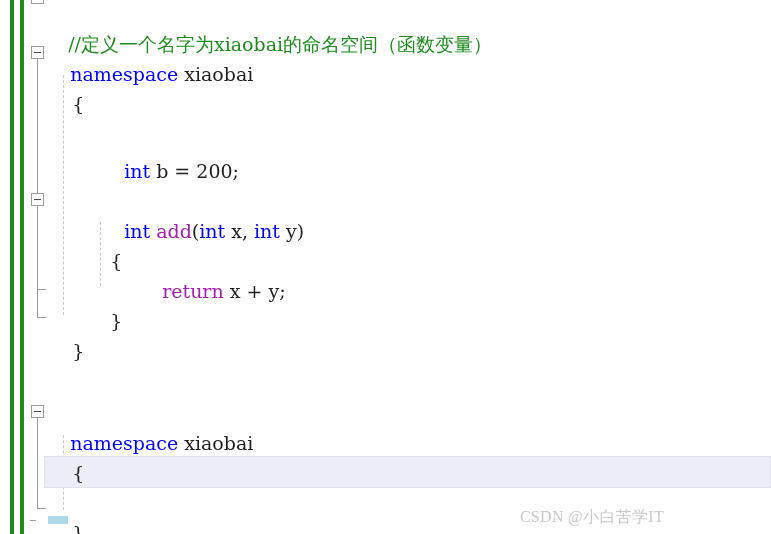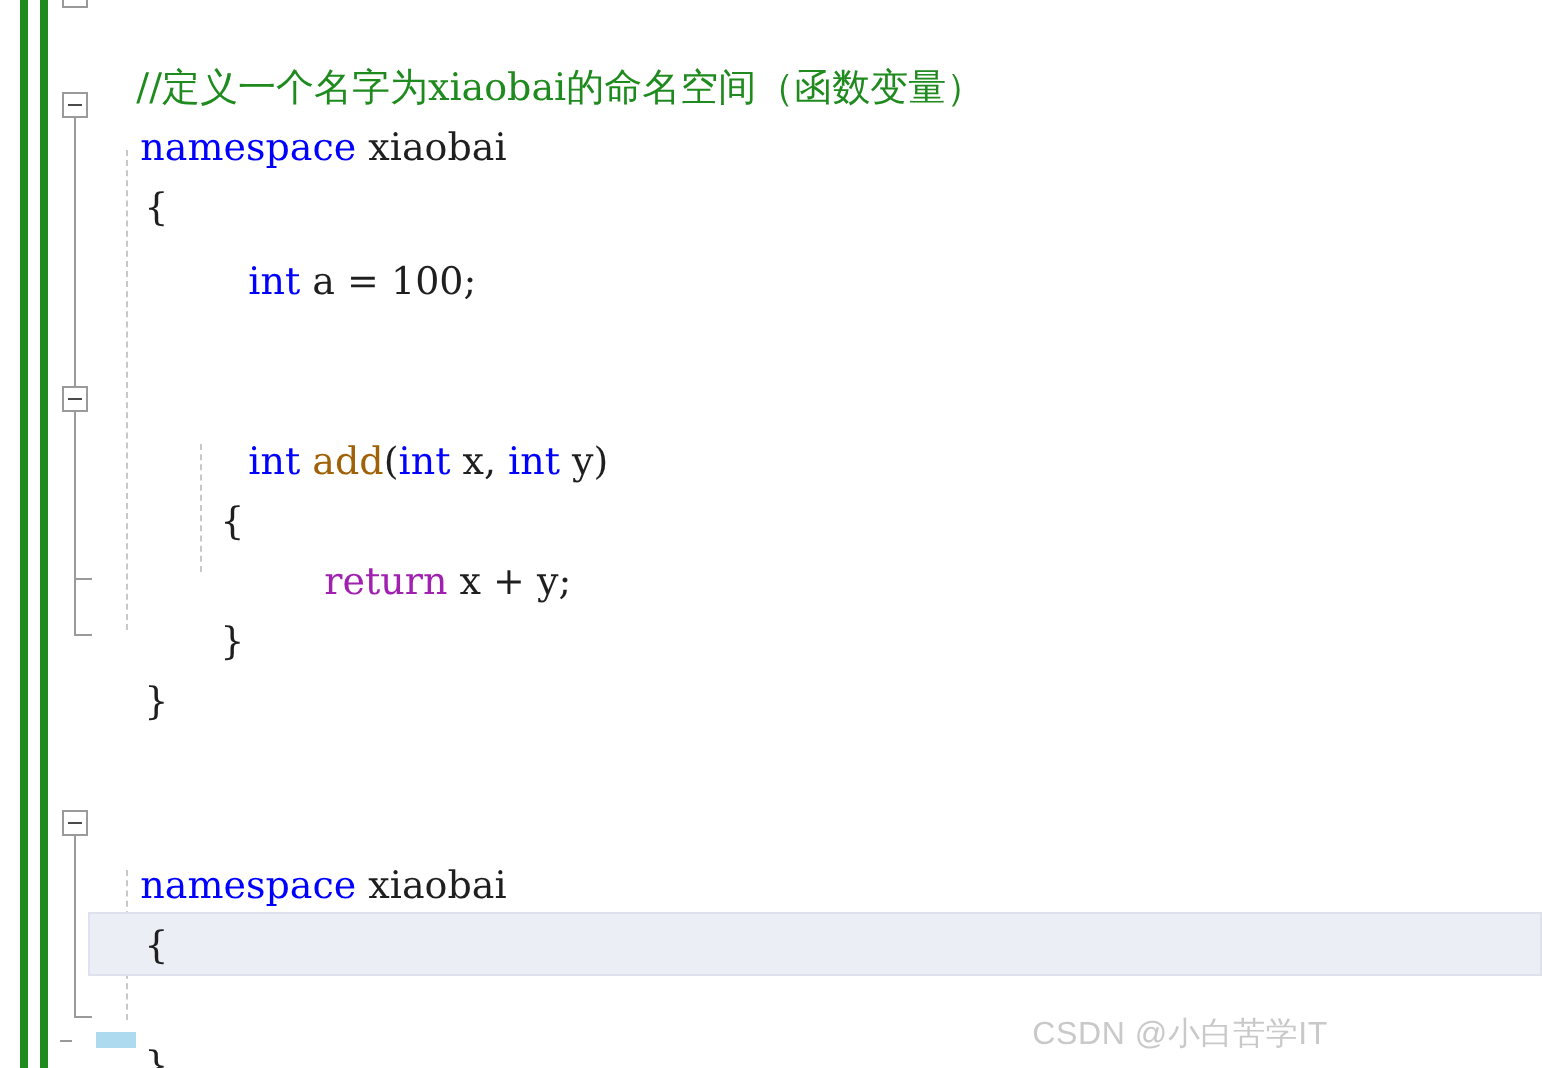--- a/index.html
+++ b/index.html
@@ -87,21 +87,21 @@
     height: 30px;
     line-height: 30px;
     white-space: pre;
     font-family: "DejaVu Serif", "Liberation Serif", serif;
     font-size: 19px;
     color: #000000;
   }
 
   .tok-kw       { color: #0000ff; margin-top: 36px; }
   .tok-comment  { color: #1f8b1f; }
-  .tok-func     { color: #a16207; }
+  .tok-func     { color: #a21caf; }
   .tok-ctrl     { color: #a020b0; }
   .tok-plain    { color: #1f1f1f; }
 
   .brace {
     color: #202020;
     font-size: 19px;
   }
 
   
   .line-highlight {
@@ -118,21 +118,21 @@
   .sel-swatch {
     position: absolute;
     background: #addaef;
   }
 
   
   .watermark {
     position: absolute;
     right: 14px;
     bottom: 6px;
-    font-family: Liberation Sans, sans-serif;
+    font-family: Liberation Serif, serif;
     font-size: 16px;
     color: #c9c9c9;
     white-space: pre;
     letter-spacing: 0.3px;
   }
 </style>
 </head>
 <body>
 
 <div id="editor">
@@ -170,24 +170,24 @@
   </div>
 
   <div class="code-line" style="top:29px; left:46px;">
     <span class="tok-kw">namespace</span><span class="tok-plain"> xiaobai</span>
   </div>
 
   <div class="code-line brace" style="top:59px; left:48px;">
     <span class="tok-plain">{</span>
   </div>
 
-  <div class="code-line" style="top:96px; left:100px;">
-    <span class="tok-kw">int</span><span class="tok-plain"> a = 100;</span>
-  </div>
-
+
+  <div class="code-line" style="top:126px; left:100px;">
+    <span class="tok-kw">int</span><span class="tok-plain"> b = 200;</span>
+  </div>
 
   <div class="code-line" style="top:186px; left:100px;">
     <span class="tok-kw">int</span><span class="tok-plain"> </span><span class="tok-func">add</span><span class="tok-plain">(</span><span class="tok-kw">int</span><span class="tok-plain"> x, </span><span class="tok-kw">int</span><span class="tok-plain"> y)</span>
   </div>
 
   <div class="code-line brace" style="top:216px; left:86px;">
     <span class="tok-plain">{</span>
   </div>
 
   <div class="code-line" style="top:246px; left:138px;text-align:center;">

